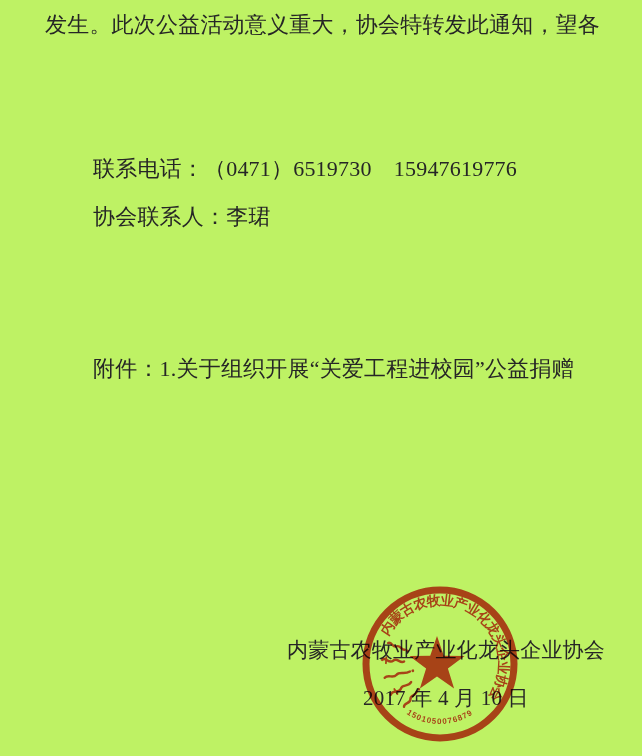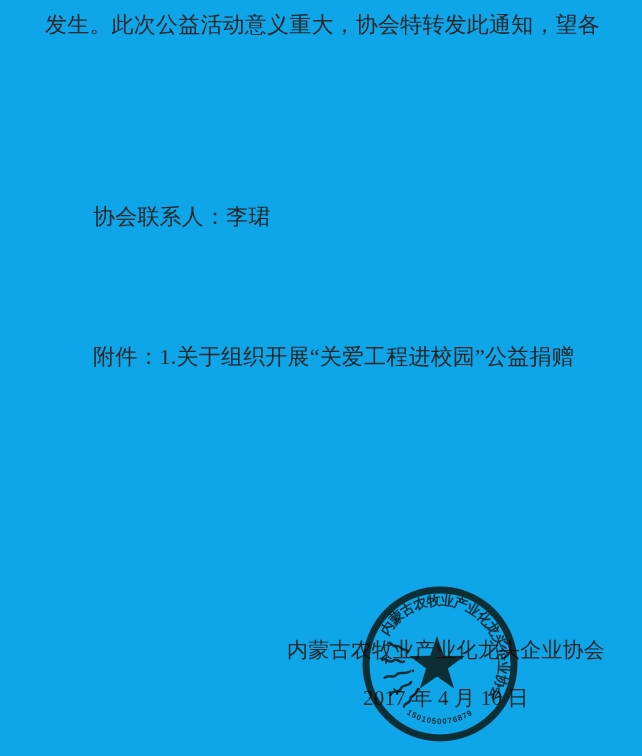--- a/index.html
+++ b/index.html
@@ -5,21 +5,21 @@
   html,body{margin:0;padding:0;}
   body{
     width:642px;height:756px;
     background:#ffffff;
     font-family:"Liberation Serif","DejaVu Serif",serif;
     position:relative;
     overflow:hidden;
   }
   .page{
     position:absolute;inset:0;
-    background:#0ea5e9;
+    background:#bef264;
   }
   .line{
     position:absolute;
     white-space:nowrap;
     color:#262626;
     font-size:22px;
     line-height:26px;
     letter-spacing:0.2px;
   }
   .sig{
@@ -37,23 +37,24 @@
   }
   .seal svg{display:block;}
 </style>
 </head>
 <body>
 
 <div class="page">
 
   <div class="line" style="top:12px;left:45px">发生。此次公益活动意义重大，协会特转发此通知，望各</div>
 
+  <div class="line" style="top:156px;left:93px">联系电话：（0471）6519730　15947619776</div>
   <div class="line" style="top:204px;left:93px">协会联系人：李珺</div>
 
-  <div class="line" style="top:344px;left:93px">附件：1.关于组织开展“关爱工程进校园”公益捐赠</div>
+  <div class="line" style="top:356px;left:93px">附件：1.关于组织开展“关爱工程进校园”公益捐赠</div>
 
   <div class="line sig" style="top:637px;left:287px">内蒙古农牧业产业化龙头企业协会</div>
   <div class="line date" style="top:685px;left:363px">2017 年 4 月 10 日</div>
 
   <div class="seal">
     <svg width="170" height="170" viewBox="0 0 170 170">
 
       <circle cx="85" cy="85" r="74" fill="none" stroke="#de382b" stroke-width="7"></circle>
 
       <defs>

